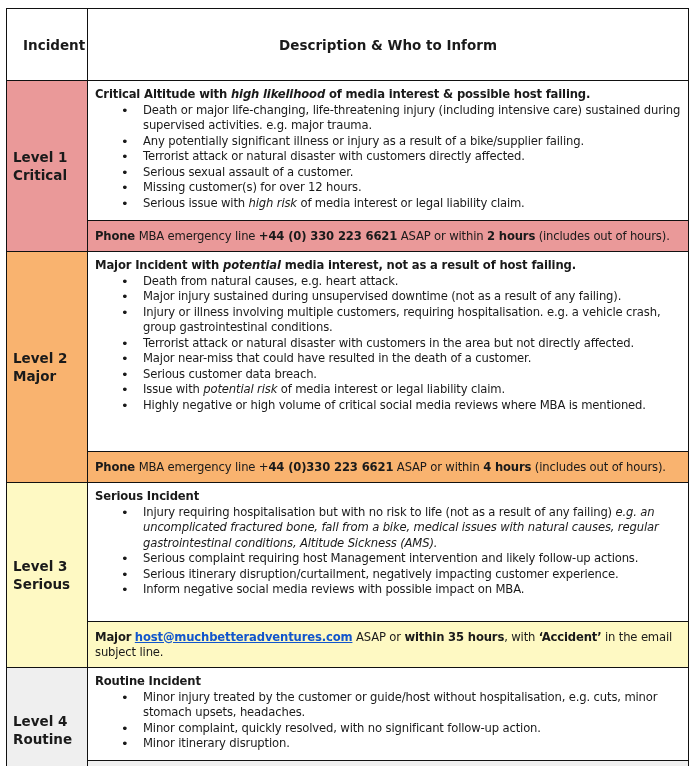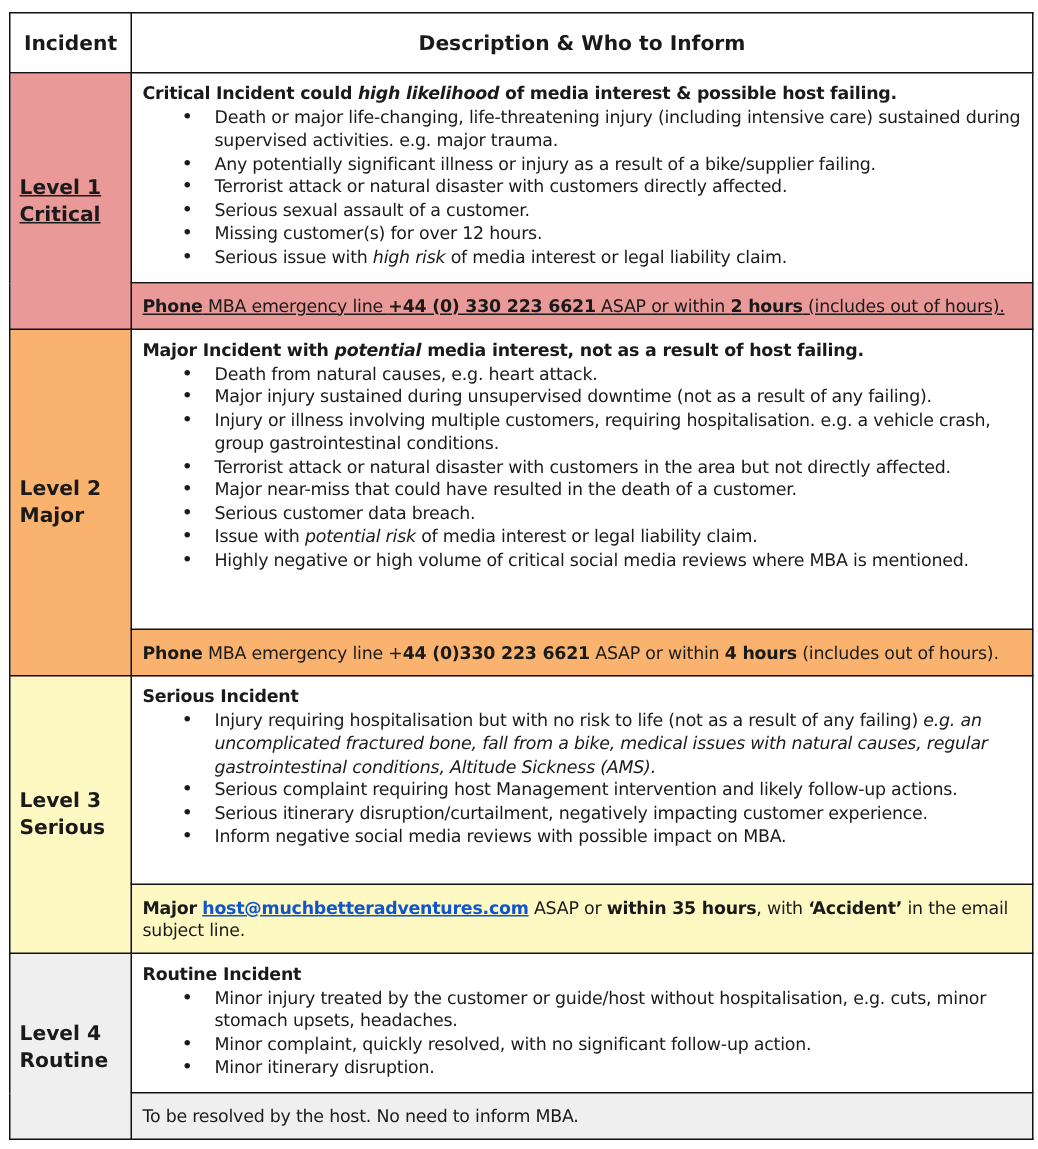--- a/index.html
+++ b/index.html
@@ -3,36 +3,36 @@
 <meta charset="utf-8">
 <style>
   html, body { margin: 0; padding: 0; background: #ffffff; }
   body { width: 692px; height: 766px; position: relative; overflow: hidden;
          font-family: "DejaVu Sans", sans-serif; color: #1a1a1a; }
   table.incidents {
     position: absolute; left: 6px; top: 8px; width: 682px;
     border-collapse: collapse; table-layout: fixed;
   }
   table.incidents td, table.incidents th {
-    border: 1.5px solid #111; padding: 0; vertical-align: top;
+    border: 1.5px solid #111; padding: 16px; vertical-align: top;
   }
   col.c1 { width: 81px; }
   col.c2 { width: 601px; }
   th { height: 39px; font-weight: bold; font-size: 13.5px; text-align: center; vertical-align: middle !important; }
   .lvl { font-weight: bold; font-size: 13.5px; line-height: 18px; padding-left: 6px !important; vertical-align: middle !important; }
   .desc { padding: 6px 6px 4px 7px !important; font-size: 11.6px; line-height: 15.5px; letter-spacing: -0.15px; }
   .desc .head { font-weight: bold; }
   .desc ul { margin: 0; padding: 0 0 0 48px; list-style: none; }
   .desc li { position: relative; }
   .desc li::before { content: "\2022"; position: absolute; left: -22px; top: 0; font-size: 13px; }
   .note { padding: 6px 6px 5px 7px !important; font-size: 11.6px; line-height: 15.5px; letter-spacing: -0.15px; vertical-align: middle !important; }
   .b { font-weight: bold; }
   .i { font-style: italic; margin-top: 48px; }
   a.email { color: #1155cc; text-decoration: underline; font-weight: bold; }
-  .r1 .lvl, .r1n { background: #ea9999; text-decoration: underline; }
+  .r1 .lvl, .r1n { background: #ea9999; }
   .r2 .lvl, .r2n { background: #f9b36f; margin-top: 24px; }
   .r3 .lvl, .r3n { background: #fef9c3; }
   .r4 .lvl, .r4n { background: #efefef; }
   .r1d { height: 140px; }
   .r2d { height: 200px; }
   .r3d { height: 139px; }
   .r4d { height: 93px; }
   .r1n, .r2n { height: 19px; }
   .r3n { height: 34px; }
   .r4n { height: 19px; }
@@ -50,21 +50,21 @@
     <th>Incident</th>
     <th>Description &amp; Who to Inform</th>
   </tr>
 
   <tr class="r1 r1d">
     <td class="lvl" rowspan="2">
       <div>Level 1</div>
       <div>Critical</div>
     </td>
     <td class="desc">
-      <div class="head"><span>Critical Incident could </span><span class="i">high likelihood</span><span> of media interest &amp; possible host failing.</span></div>
+      <div class="head"><span>Critical Altitude with </span><span class="i">high likelihood</span><span> of media interest &amp; possible host failing.</span></div>
       <ul>
         <li>Death or major life-changing, life-threatening injury (including intensive care) sustained during supervised activities. e.g. major trauma.</li>
         <li>Any potentially significant illness or injury as a result of a bike/supplier failing.</li>
         <li>Terrorist attack or natural disaster with customers directly affected.</li>
         <li>Serious sexual assault of a customer.</li>
         <li>Missing customer(s) for over 12 hours.</li>
         <li><span>Serious issue with </span><span class="i">high risk</span><span> of media interest or legal liability claim.</span></li>
       </ul>
     </td>
   </tr>

